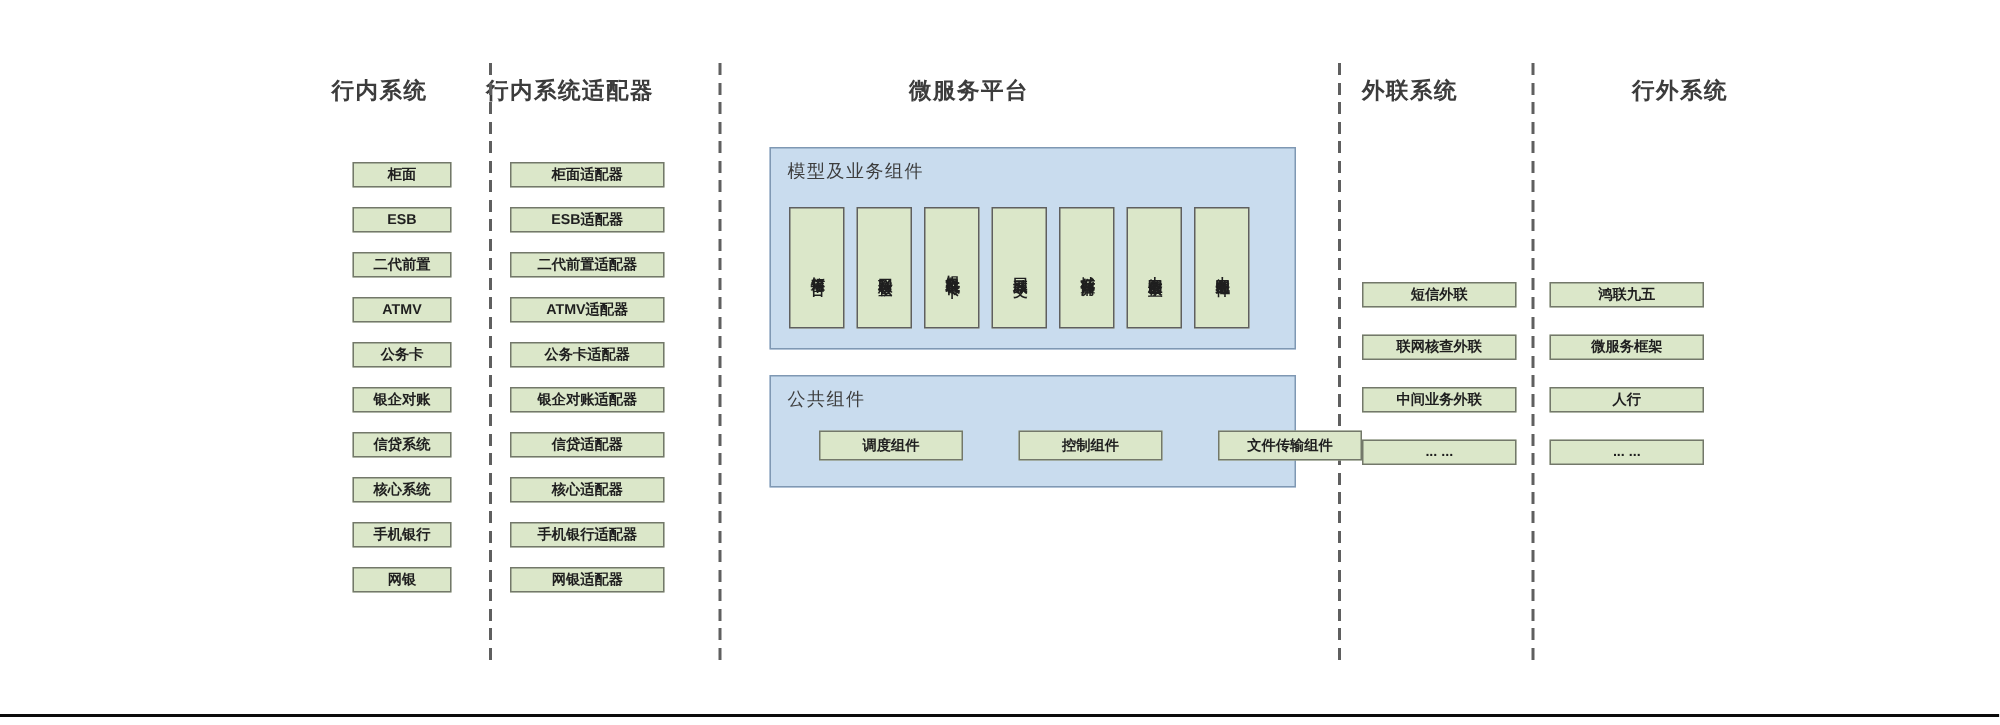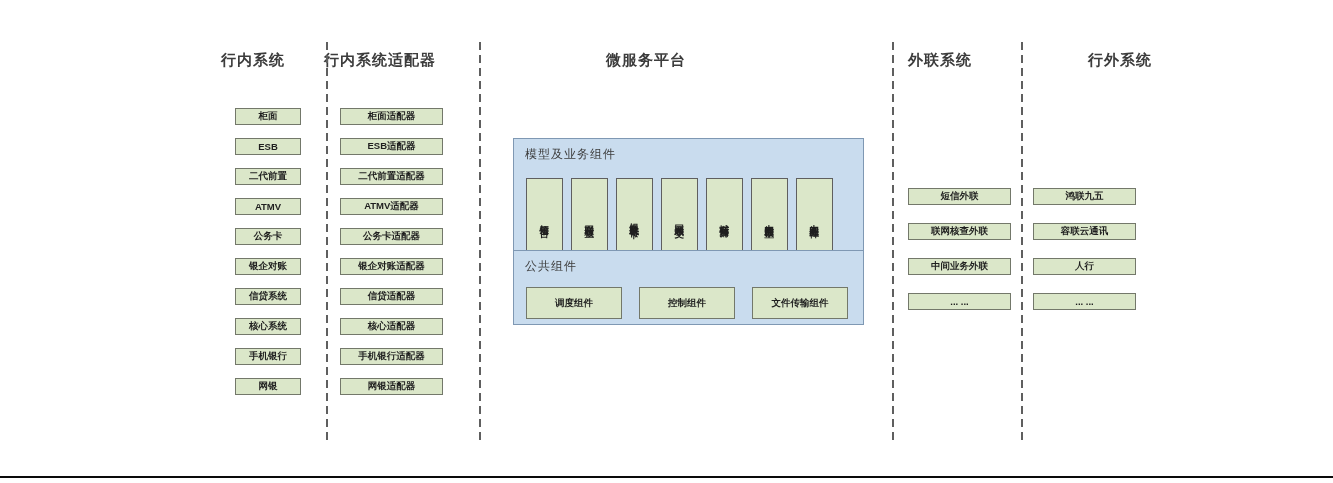--- a/index.html
+++ b/index.html
@@ -23,40 +23,40 @@
     font-size:9.5px; font-weight:bold; color:#1f1f1f; white-space:nowrap;
   }
   .col1 { left:235px; top:108px; width:66px;  gap:13px; }
   .col2 { left:340px; top:108px; width:103px; gap:13px; }
   .col4 { left:908px; top:188px; width:103px; gap:18px; }
   .col5 { left:1033px;top:188px; width:103px; gap:18px; }
   .panel {
     position:absolute; left:513px; width:351px; box-sizing:border-box;
     background:var(--panel-fill,#c9dcee); border:1.5px solid var(--panel-border,#7f98b3);
   }
-  .panel-a { top:98px;  height:135px;margin-top:40px; }
+  .panel-a { top:98px;  height:135px; }
   .panel-b { top:250px; height:75px;  }
   .panel-c { top:337px; height:75px;  }
   .panel-label { position:absolute; left:11px; top:7px; font-size:12px; color:#3d3d3d; letter-spacing:1px; }
   .vboxes { position:absolute; left:12px; top:39px; display:flex; gap:8px; }
   .vnode {
     box-sizing:border-box; width:37px; height:81px;
     background:var(--node-fill,#dbe7c9); border:1px solid #5f5f5f;
     display:flex; align-items:center; justify-content:center;
   }
   .vnode span {
     writing-mode:vertical-rl; text-orientation:upright;
     font-size:9.5px; font-weight:bold; color:#1f1f1f; letter-spacing:1px; line-height:1;
   }
   .hboxes { position:absolute; left:12px; top:36px; display:flex; gap:17px; }
   .hnode {
-    box-sizing:border-box; width:96px; height:32px;
+    box-sizing:border-box; width:96px; height:20px;
     background:var(--node-fill,#dbe7c9); border:1px solid var(--node-border,#73786a);
     display:flex; align-items:center; justify-content:center;
-    font-size:9.5px; font-weight:bold; color:#1f1f1f; white-space:nowrap;
+    font-size:9.5px; font-weight:bold; color:#1f1f1f; white-space:nowrap;margin-left:20px;
   }
   .bottom-line { position:absolute; left:0; top:476px; width:1333px; height:2px; background:var(--baseline,#0a0a0a); }
 </style>
 </head>
 <body>
 
 <div class="canvas">
 
   <div class="col-header" style="left:221px;width:100px;">行内系统</div>
   <div class="col-header" style="left:324px;width:160px;">行内系统适配器</div>
@@ -134,20 +134,20 @@
 
   <div class="vstack col4">
     <div class="node">短信外联</div>
     <div class="node">联网核查外联</div>
     <div class="node">中间业务外联</div>
     <div class="node">... ...</div>
   </div>
 
   <div class="vstack col5">
     <div class="node">鸿联九五</div>
-    <div class="node">容联云通讯</div>
+    <div class="node">微服务框架</div>
     <div class="node">人行</div>
     <div class="node">... ...</div>
   </div>
 
   <div class="bottom-line"></div>
 
 </div>
 
 </body></html>

